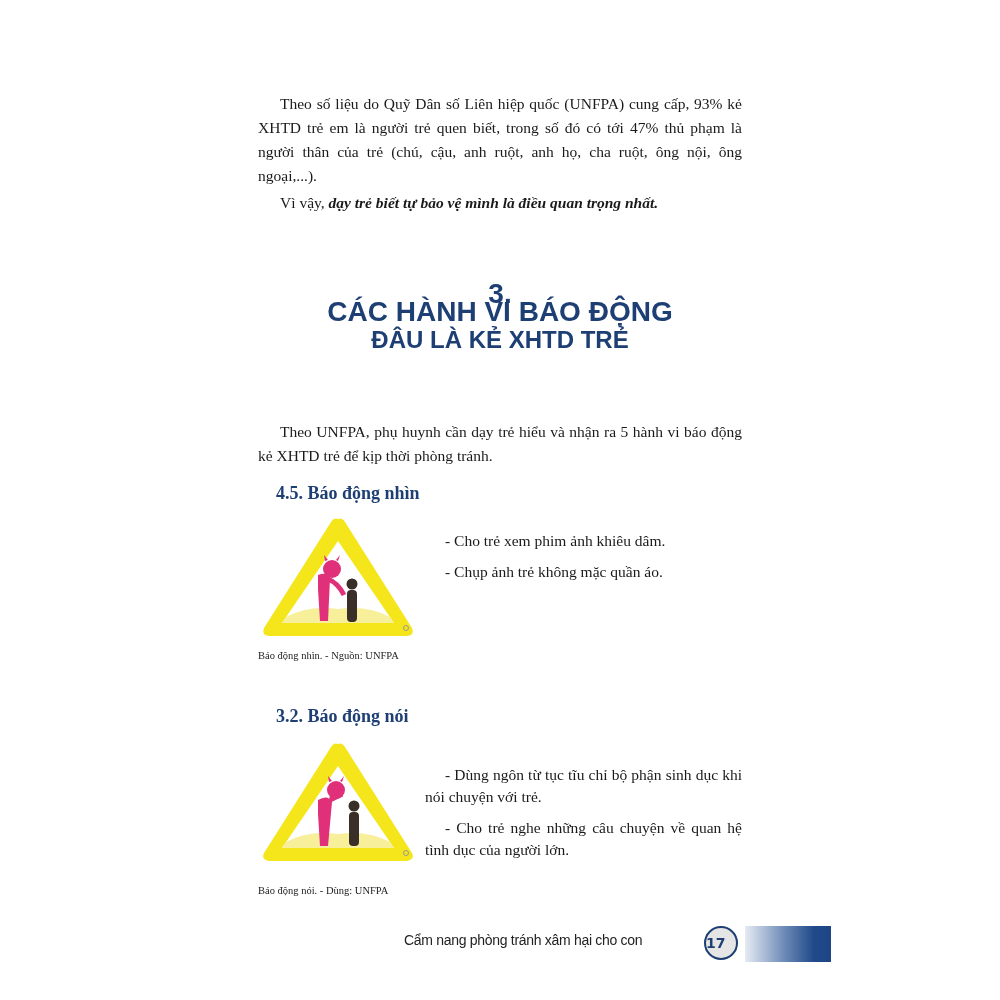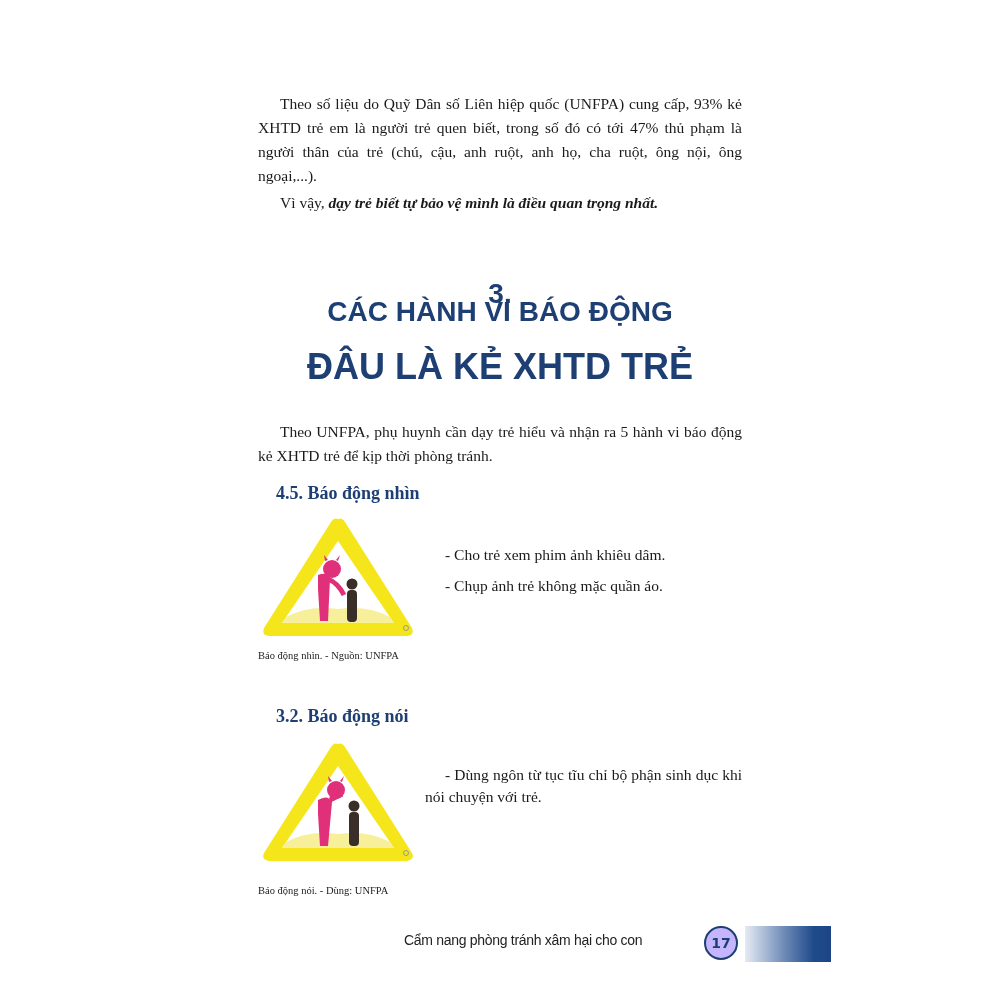--- a/index.html
+++ b/index.html
@@ -9,53 +9,53 @@
     .indent { text-indent:22px; }
     .title { position:absolute; left:250px; width:500px; text-align:center;
       font-family:"Liberation Sans","DejaVu Sans",sans-serif; font-weight:bold; color:#1d3f73; }
     .sub { position:absolute; left:276px; font-weight:bold; color:#1d3f73; font-size:18px; }
     .sign { position:absolute; left:258px; width:160px; height:128px; }
     .caption { position:absolute; left:258px; font-size:10.5px; color:#222; }
     .bullets { position:absolute; left:425px; width:317px; font-size:15.5px; line-height:22px; text-align:justify; }
     .bullets p { margin:0 0 9px 0; text-indent:20px; }
     .footer-text { position:absolute; left:404px; top:932px; font-family:Liberation Sans, sans-serif; font-size:14px; color:#222; letter-spacing:-0.3px; }
     .page-num { position:absolute; left:704px; top:926px; width:30px; height:30px; border:2.5px solid #1d3f73; border-radius:50%;
-      text-align:center; line-height:30px; font-family:"DejaVu Sans", sans-serif; font-weight:bold; font-size:14px; color:#1d3f73; background:#c4b5fd; }
+      line-height:30px; font-family:"DejaVu Sans", sans-serif; font-weight:bold; font-size:14px; color:#1d3f73; background:#e5e5e5; }
     .footer-bar { position:absolute; left:745px; top:926px; width:86px; height:36px;
       background:linear-gradient(to right, #e6ebf3 0%, #6f8cb8 45%, #1f4a8a 80%, #1d4586 100%); }
   </style>
 </head>
 <body>
 
 <p class="p indent" style="top:92px;">Theo số liệu do Quỹ Dân số Liên hiệp quốc (UNFPA) cung cấp, 93% kẻ XHTD trẻ em là người trẻ quen biết, trong số đó có tới 47% thủ phạm là người thân của trẻ (chú, cậu, anh ruột, anh họ, cha ruột, ông nội, ông ngoại,...).</p>
 <p class="p indent" style="top:176px;margin-top:15px;"><span>Vì vậy, </span><b><i>dạy trẻ biết tự bảo vệ mình là điều quan trọng nhất.</i></b></p>
 
 <div class="title" style="top:278px; font-size:28px;">3.</div>
 <div class="title" style="top:296px; font-size:28px;">CÁC HÀNH VI BÁO ĐỘNG</div>
-<div class="title" style="top:346px; font-size:36px;">ĐÂU LÀ KẺ XHTD TRẺ</div>
+<div class="title" style="top:326px; font-size:24px;">ĐÂU LÀ KẺ XHTD TRẺ</div>
 
 <p class="p indent" style="top:420px;">Theo UNFPA, phụ huynh cần dạy trẻ hiểu và nhận ra 5 hành vi báo động kẻ XHTD trẻ để kịp thời phòng tránh.</p>
 
 <div class="sub" style="top:483px;">4.5. Báo động nhìn</div>
 
 <svg class="sign" style="top:513px;" viewBox="0 0 160 128">
   <path d="M80 6 Q84 4 87 9 L154 115 Q157 122 149 123 L11 123 Q3 122 6 115 L73 9 Q76 4 80 6 Z" fill="#f5e61c"></path>
   <path d="M80 28 L136 110 L24 110 Z" fill="#ffffff"></path>
   <path d="M28 104 Q50 92 80 96 Q110 92 132 104 L136 110 L24 110 Z" fill="#f7ef9a"></path>
   <circle cx="74" cy="56" r="9" fill="#e0307a"></circle>
   <path d="M67 48 L66 42 L70 47 Z M80 48 L82 42 L78 47 Z" fill="#e0307a"></path>
   <path d="M60 62 Q70 58 72 66 L70 108 L62 108 L60 76 Z" fill="#e0307a"></path>
   <path d="M70 66 Q80 70 86 82" stroke="#e0307a" stroke-width="5" fill="none"></path>
   <circle cx="94" cy="71" r="5.5" fill="#3a2e28"></circle>
   <rect x="89" y="77" width="10" height="32" rx="4" fill="#3a2e28"></rect>
   <circle cx="148" cy="115" r="2.5" fill="none" stroke="#999" stroke-width="1"></circle>
 </svg>
 <div class="caption" style="top:650px;">Báo động nhìn. - Nguồn: UNFPA</div>
 
-<div class="bullets" style="top:544px;">
+<div class="bullets" style="top:530px;">
   <p>- Cho trẻ xem phim ảnh khiêu dâm.</p>
   <p>- Chụp ảnh trẻ không mặc quần áo.</p>
 </div>
 
 <div class="sub" style="top:706px;">3.2. Báo động nói</div>
 
 <svg class="sign" style="top:738px;" viewBox="0 0 160 128">
   <path d="M80 6 Q84 4 87 9 L154 115 Q157 122 149 123 L11 123 Q3 122 6 115 L73 9 Q76 4 80 6 Z" fill="#f5e61c"></path>
   <path d="M80 28 L136 110 L24 110 Z" fill="#ffffff"></path>
   <path d="M28 104 Q50 92 80 96 Q110 92 132 104 L136 110 L24 110 Z" fill="#f7ef9a"></path>
@@ -64,17 +64,18 @@
   <path d="M60 62 Q70 56 74 64 L70 108 L62 108 L60 76 Z" fill="#e0307a"></path>
   <path d="M72 62 Q80 58 84 56" stroke="#e0307a" stroke-width="5" fill="none"></path>
   <circle cx="96" cy="68" r="5.5" fill="#3a2e28"></circle>
   <rect x="91" y="74" width="10" height="34" rx="4" fill="#3a2e28"></rect>
   <circle cx="148" cy="115" r="2.5" fill="none" stroke="#999" stroke-width="1"></circle>
 </svg>
 <div class="caption" style="top:885px;">Báo động nói. - Dùng: UNFPA</div>
 
 <div class="bullets" style="top:764px;">
   <p>- Dùng ngôn từ tục tĩu chỉ bộ phận sinh dục khi nói chuyện với trẻ.</p>
+  <p>- Cho trẻ nghe những câu chuyện về quan hệ tình dục của người lớn.</p>
 </div>
 
 <div class="footer-text">Cẩm nang phòng tránh xâm hại cho con</div>
 <div class="page-num">17</div>
 <div class="footer-bar"></div>
 
 </body></html>

